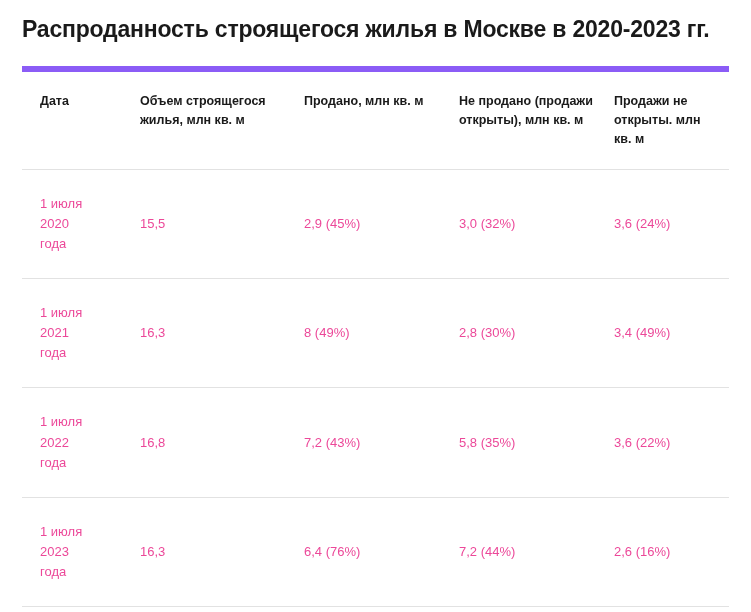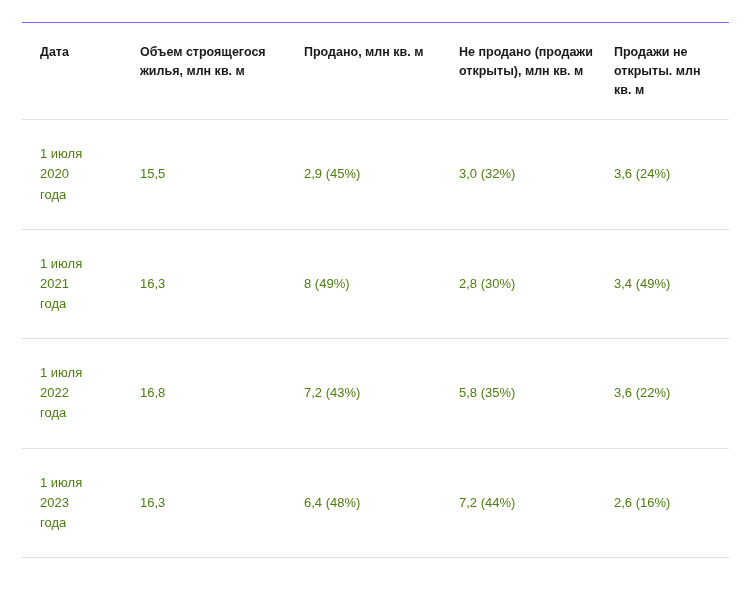--- a/index.html
+++ b/index.html
@@ -25,21 +25,21 @@
     font-size: 23px;
     font-weight: bold;
     line-height: 1.32;
     color: #1a1a1a;
     letter-spacing: -0.2px;
     margin: 14px 22px 0 22px;
     max-width: 700px;
   }
   .table-wrap {
     margin: 22px 22px 0 22px;
-    border-top: 1px solid #8b5cf6;
+    border-top: 6px solid #8b5cf6;
   }
   table {
     width: 707px;
     border-collapse: collapse;
     table-layout: fixed;
   }
   thead th {
     text-align: left;
     vertical-align: top;
     font-size: 12.5px;
@@ -47,41 +47,42 @@
     line-height: 1.5;
     color: #1a1a1a;
     padding: 20px 10px 20px 0;
     border-bottom: 1px solid #e2e2e2;
   }
   tbody td {
     text-align: left;
     vertical-align: middle;
     font-size: 13px;
     line-height: 1.55;
-    color: #4d7c0f;
+    color: #ec4899;
     padding: 24px 10px 24px 0;
     border-bottom: 1px solid #e2e2e2;
     height: 48px;
   }
   tbody td.date-cell {
     vertical-align: middle;
   }
   col.c0 { width: 118px; }
   col.c1 { width: 164px; }
   col.c2 { width: 155px; }
   col.c3 { width: 155px; }
   col.c4 { width: 115px; }
   .pad-left { padding-left: 18px; }
   .date-cell .date-line { display: block; }
 </style>
 </head>
 <body>
 
 <div class="page">
 
+  <h1 class="title">Распроданность строящегося жилья в Москве в 2020-2023 гг.</h1>
 
   <div class="table-wrap">
     <table>
       <colgroup>
         <col class="c0">
         <col class="c1">
         <col class="c2">
         <col class="c3">
         <col class="c4">
       </colgroup>
@@ -128,21 +129,21 @@
           <td>5,8 (35%)</td>
           <td>3,6 (22%)</td>
         </tr>
         <tr>
           <td class="date-cell pad-left">
             <span class="date-line">1 июля</span>
             <span class="date-line">2023</span>
             <span class="date-line">года</span>
           </td>
           <td>16,3</td>
-          <td>6,4 (48%)</td>
+          <td>6,4 (76%)</td>
           <td>7,2 (44%)</td>
           <td>2,6 (16%)</td>
         </tr>
       </tbody>
     </table>
   </div>
 
 </div>
 
 </body></html>

